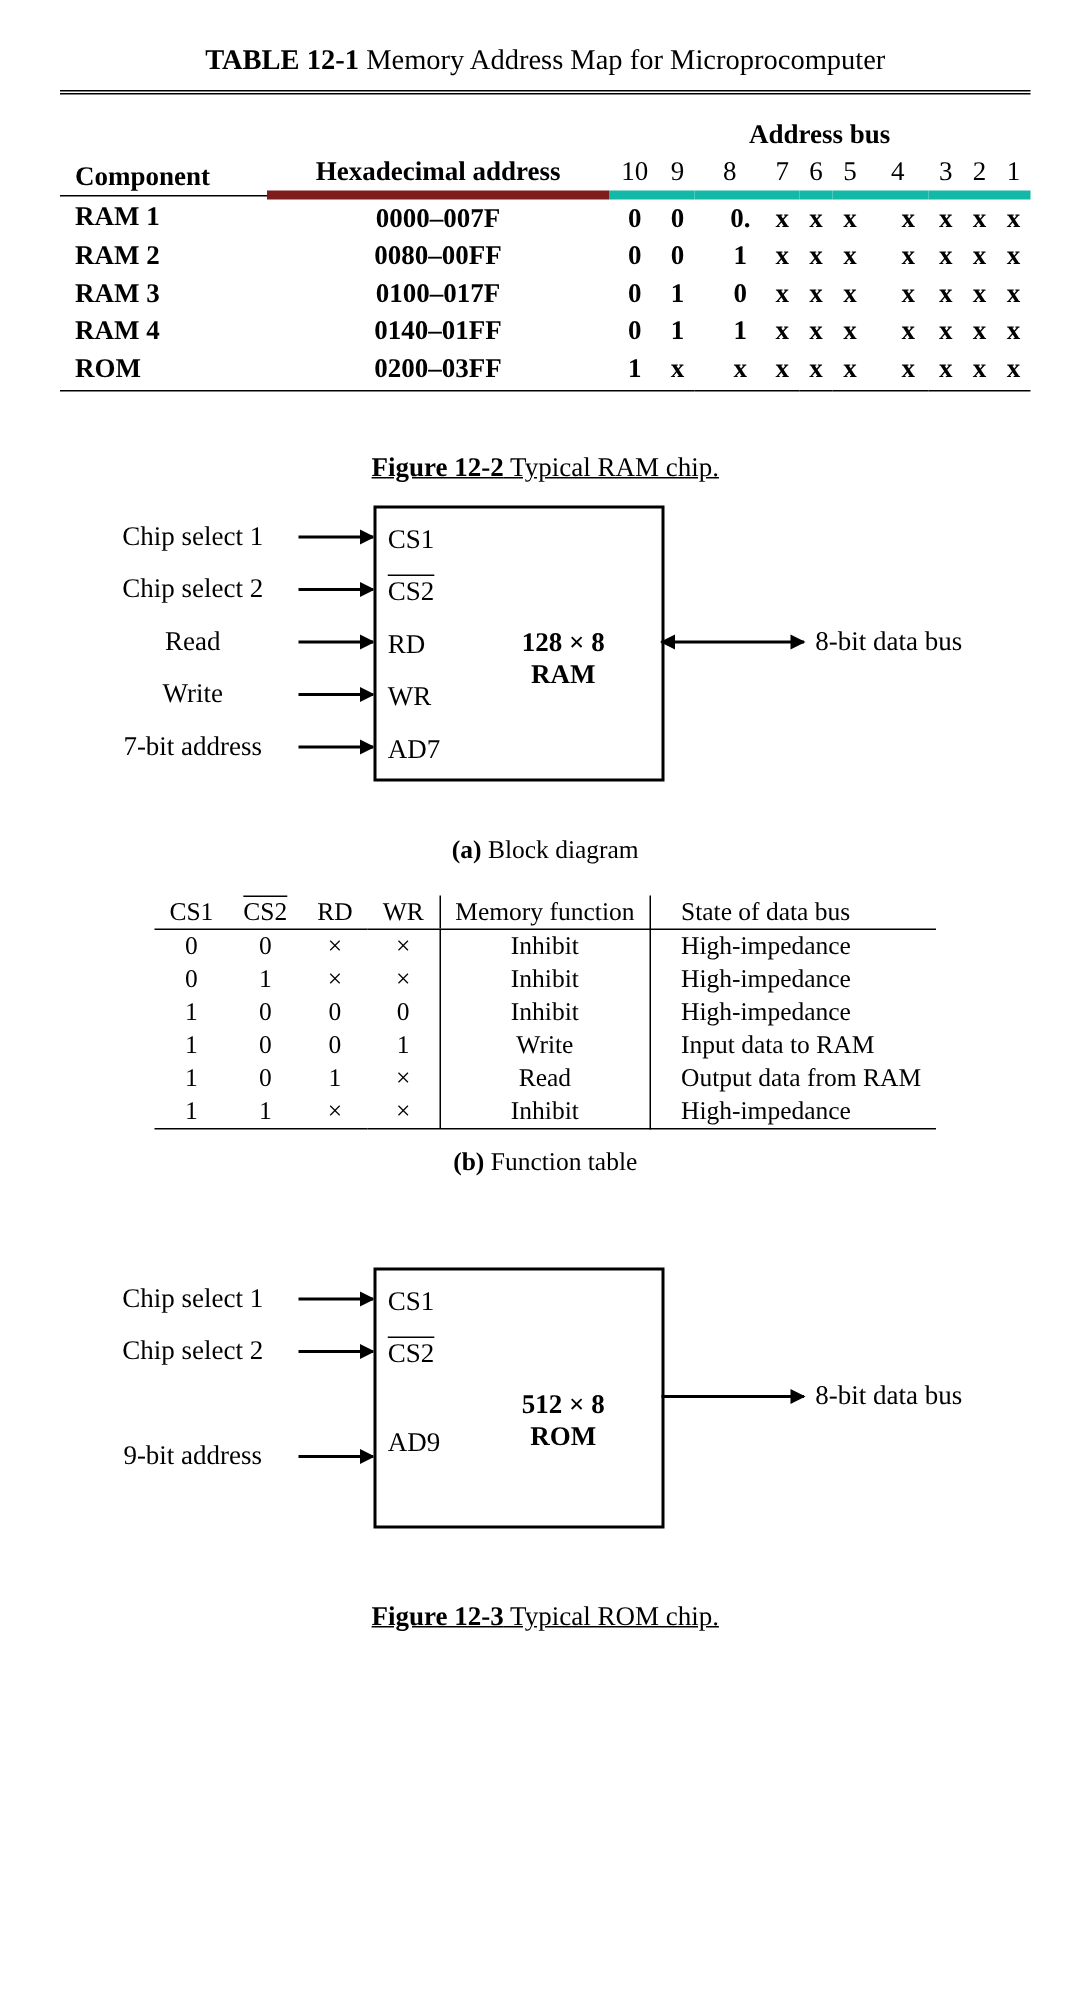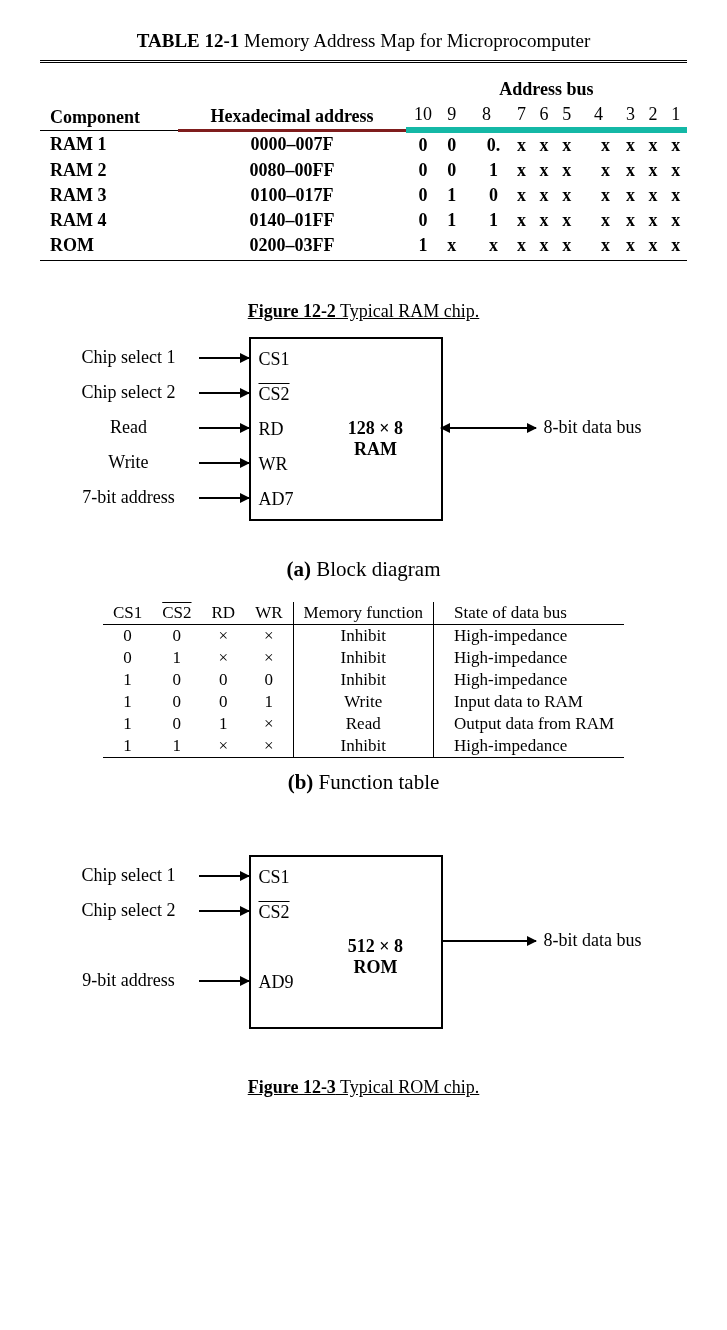--- a/index.html
+++ b/index.html
@@ -64,21 +64,21 @@
   border-top: 5px solid transparent;
   border-bottom: 5px solid transparent;
 }
 .arrow-l::before {
   content: "";
   position: absolute; left: -1px; top: -4px;
   border-right: 10px solid #000;
   border-top: 5px solid transparent;
   border-bottom: 5px solid transparent;
 }
-.sub-caption { text-align: center; font-size: 21px; margin-top: 8px; }
+.sub-caption { text-align: center; font-size: 17px; margin-top: 8px; }
 .sub-caption b { font-weight: bold; }
 
 .func-tbl {
   margin: 20px auto 5px auto;
   border-collapse: collapse;
   font-size: 17px;
 }
 .func-tbl th, .func-tbl td {
   padding: 1px 10px;
   text-align: center;
@@ -95,21 +95,21 @@
 <body>
 
 <div class="title">
   <b>TABLE 12-1</b><span> Memory Address Map for Microprocomputer</span>
 </div>
 <hr class="dbl-rule">
 <table class="tbl121">
   <thead>
     <tr class="top">
       <th rowspan="2" class="lft" style="vertical-align:bottom;border-bottom:1px solid #000">Component</th>
-      <th rowspan="2" style="vertical-align:bottom;border-bottom:3px solid #7f1d1d">Hexadecimal address</th>
+      <th rowspan="2" style="vertical-align:bottom;border-bottom:6px solid #7f1d1d">Hexadecimal address</th>
       <th colspan="10" class="addr-group">Address bus</th>
     </tr>
     <tr class="hdr-border">
       <th>10</th>
       <th>9</th>
       <th>8</th>
       <th>7</th>
       <th>6</th>
       <th>5</th>
       <th>4</th>
@@ -296,21 +296,21 @@
 <div class="block-wrap" style="height:190px;margin-top:60px">
   <div class="pin-lbl-out" style="left:0;width:130px;top:10px">Chip select 1</div>
   <div class="pin-lbl-out" style="left:0;width:130px;top:45px">Chip select 2</div>
   <div class="pin-lbl-out" style="left:0;width:130px;top:115px">9-bit address</div>
   <div class="line arrow-r" style="left:135px;top:20px;width:50px;height:2px"></div>
   <div class="line arrow-r" style="left:135px;top:55px;width:50px;height:2px"></div>
   <div class="line arrow-r" style="left:135px;top:125px;width:50px;height:2px"></div>
   <div class="block-box" style="left:185px;top:0;width:190px;height:170px">
     <div class="pin-lbl-in" style="top:10px">CS1</div>
     <div class="pin-lbl-in overline" style="top:45px">CS2</div>
-    <div class="pin-lbl-in" style="top:115px">AD9</div>
+    <div class="pin-lbl-in" style="top:104px">AD9</div>
     <div class="chip-lbl" style="left:70px;top:65px;width:110px;white-space:pre">512 × 8
 ROM</div>
   </div>
   <div class="line arrow-r" style="left:377px;top:85px;width:95px;height:2px"></div>
   <div style="position:absolute;left:480px;top:75px">8-bit data bus</div>
 </div>
 
 <div class="fig-caption" style="margin-top:32px">
   <b>Figure 12-3</b><span>   Typical ROM chip.</span>
 </div>

